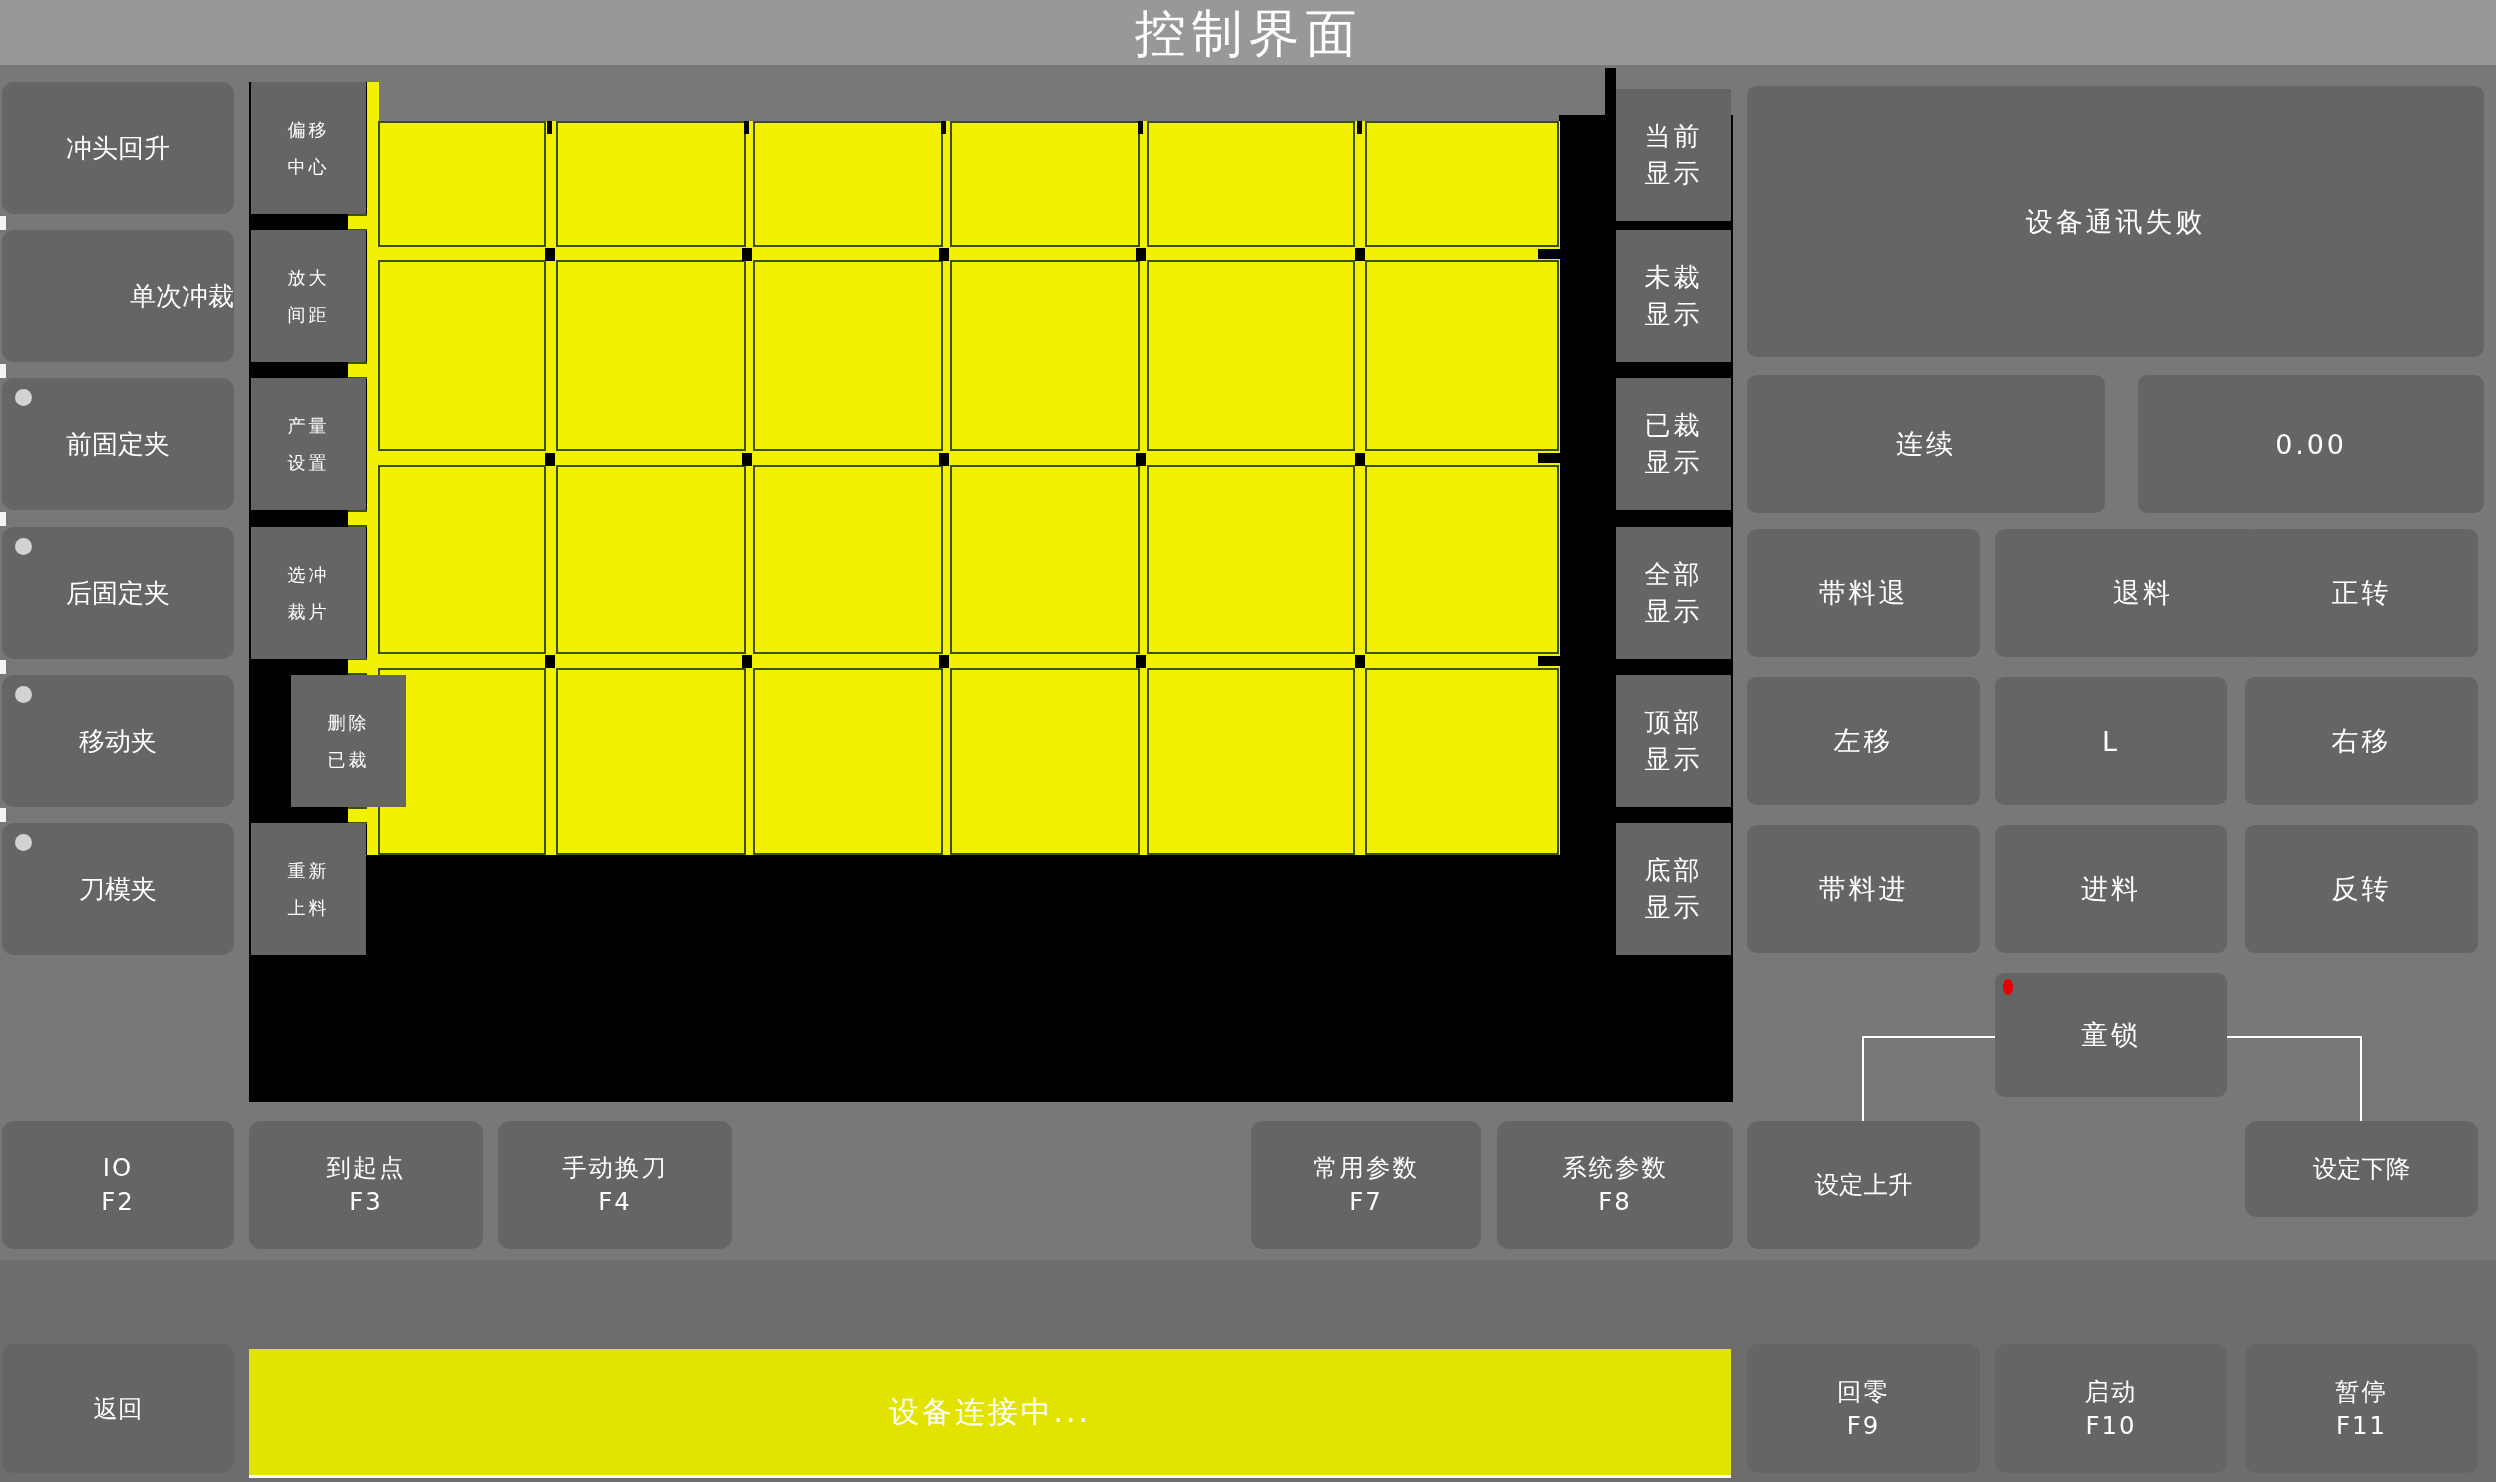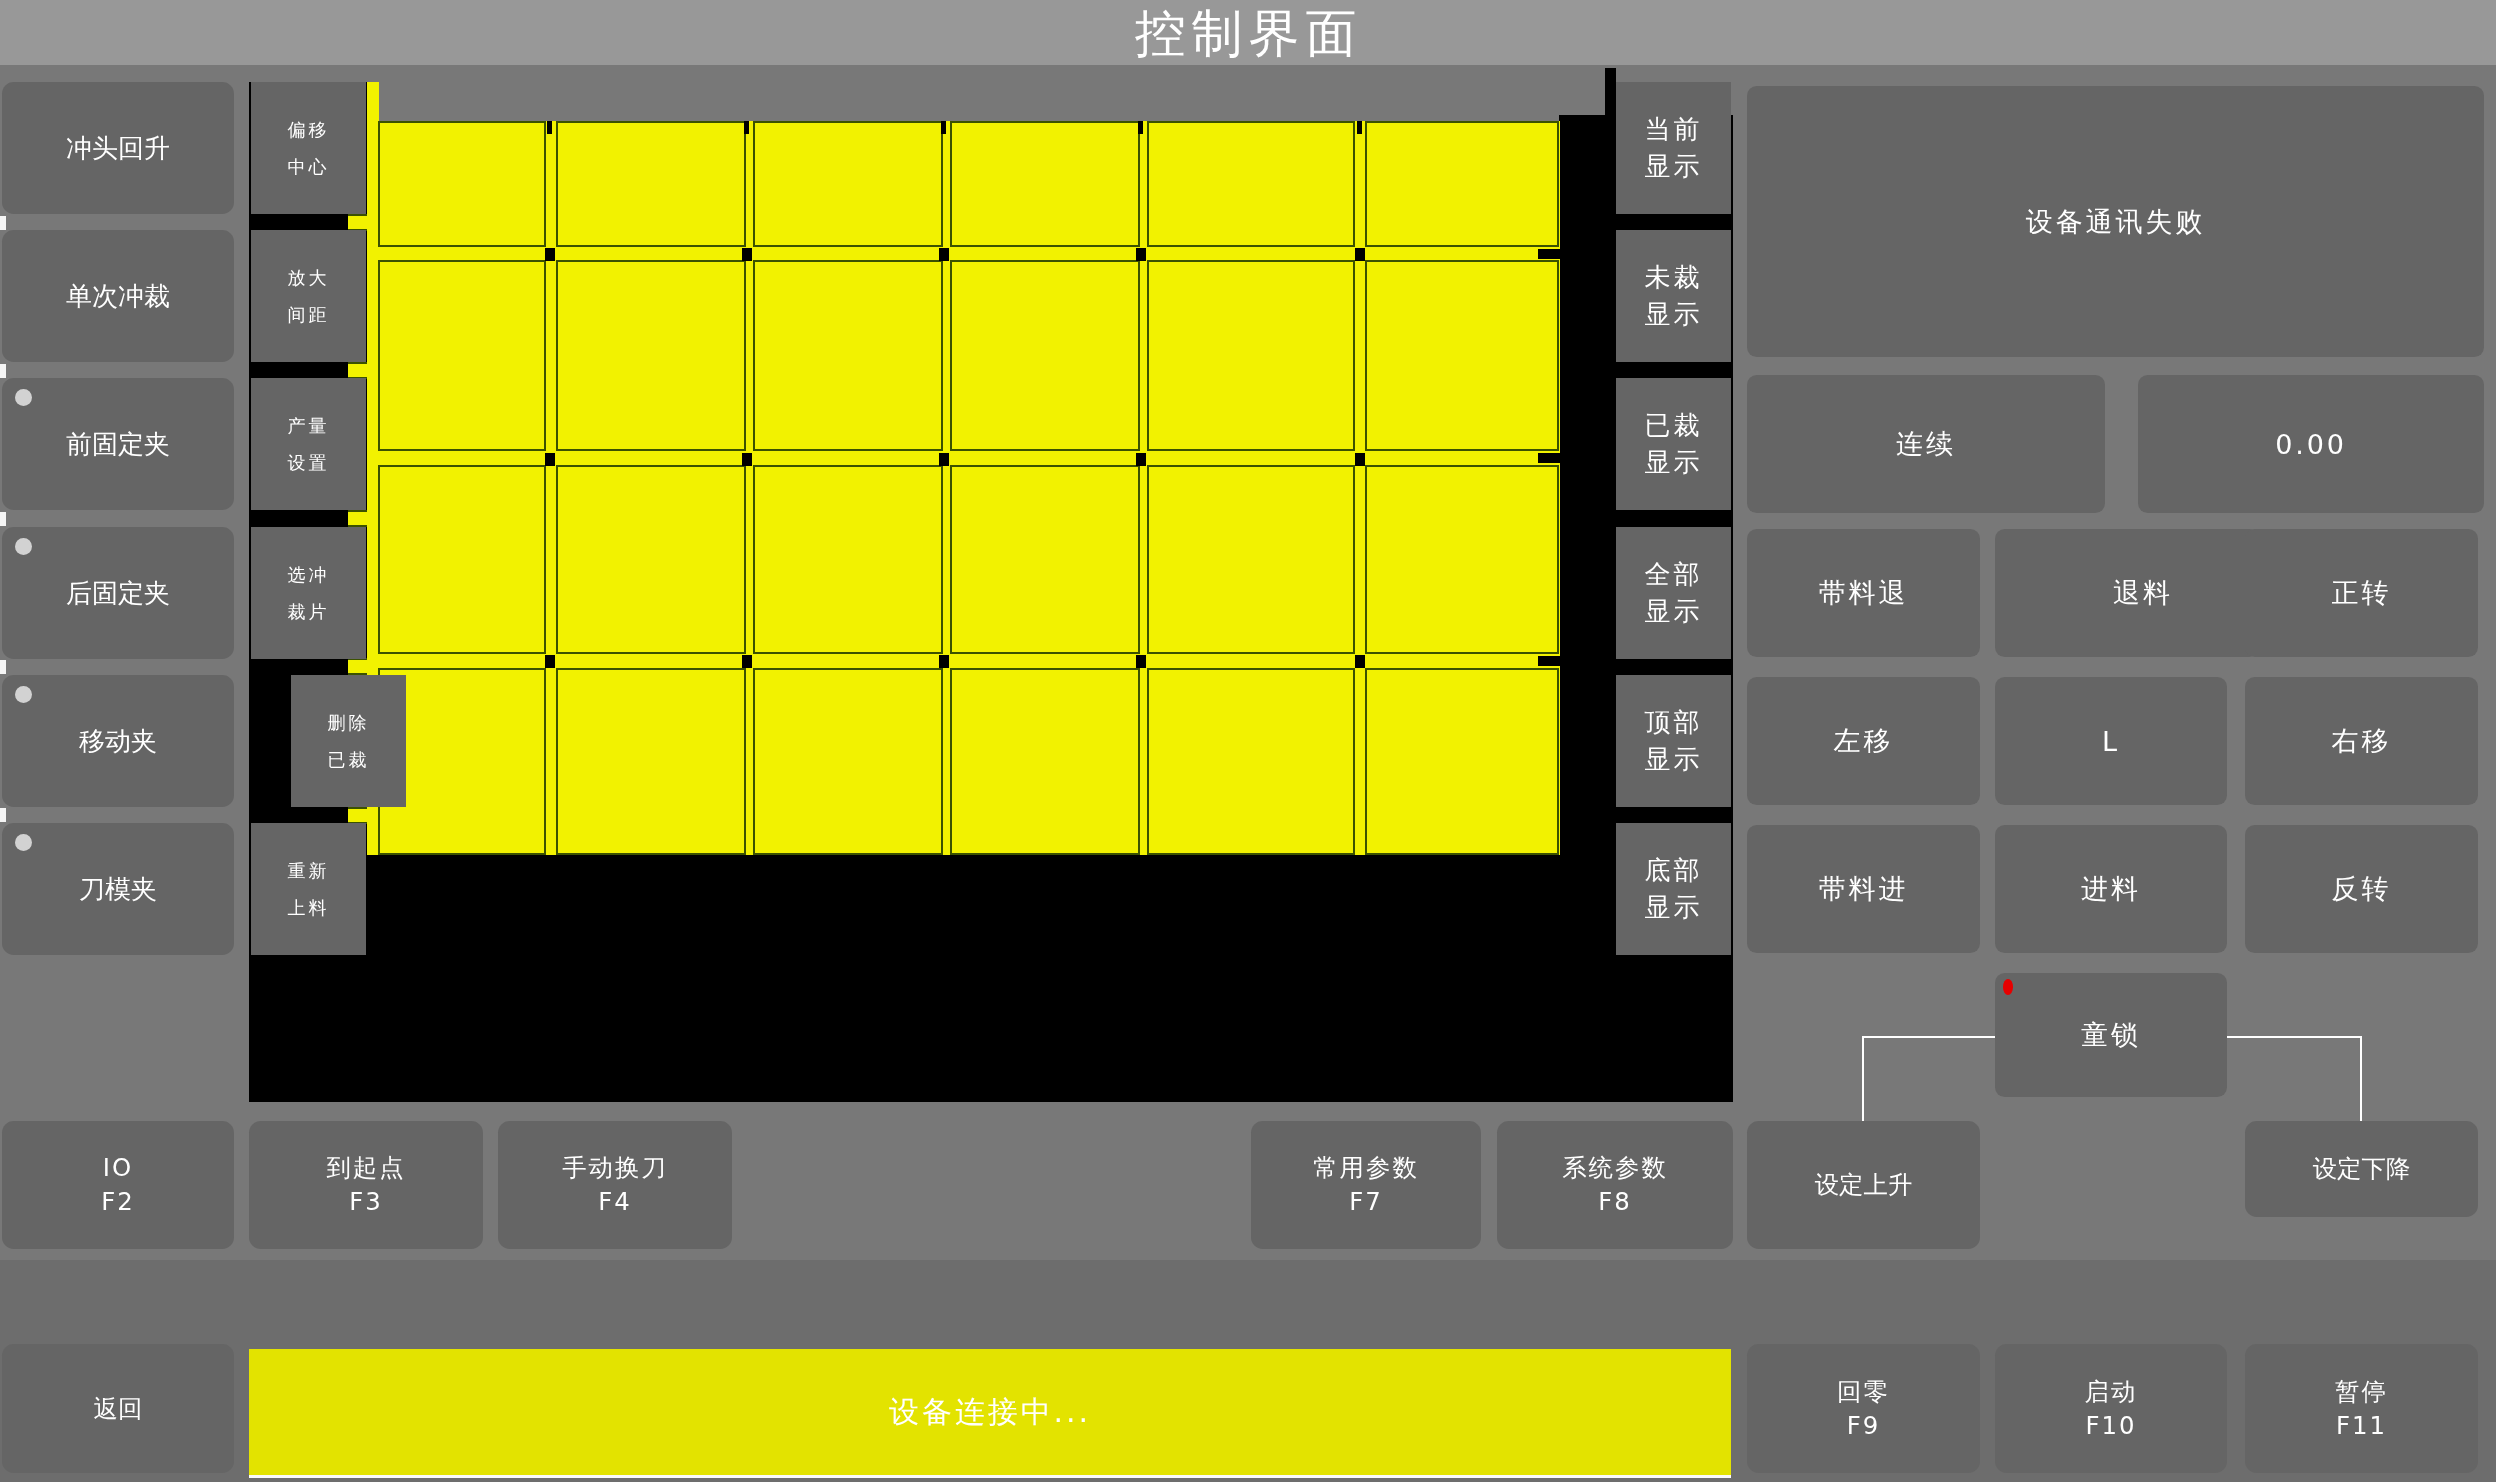--- a/index.html
+++ b/index.html
@@ -117,21 +117,21 @@
 
 <div class="abs tick" style="left:0;top:216px;width:5.9px;height:13.7px;"></div>
 <div class="abs tick" style="left:0;top:364px;width:5.9px;height:13.7px;"></div>
 <div class="abs tick" style="left:0;top:512px;width:5.9px;height:13.7px;"></div>
 <div class="abs tick" style="left:0;top:660px;width:5.9px;height:13.7px;"></div>
 <div class="abs tick" style="left:0;top:808px;width:5.9px;height:13.7px;"></div>
 
 <div class="abs btn round leftcol sixrow" style="top:82px;">
     <span>冲头回升</span>
   </div>
-<div class="abs btn round leftcol sixrow" style="top:230px;">
+<div class="abs btn round leftcol sixrow" style="top:230px;align-items:flex-end;">
     <span>单次冲裁</span>
   </div>
 <div class="abs btn round leftcol sixrow" style="top:378px;">
     <span class="indicator"></span>
     <span>前固定夹</span>
   </div>
 <div class="abs btn round leftcol sixrow" style="top:527px;">
     <span class="indicator"></span>
     <span>后固定夹</span>
   </div>
@@ -162,21 +162,21 @@
   </div>
 <div class="abs btn toolcol sixrow" style="top:675px;margin-left:40px;">
     <span class="l1">删除</span>
     <span class="l2">已裁</span>
   </div>
 <div class="abs btn toolcol sixrow" style="top:823px;">
     <span class="l1">重新</span>
     <span class="l2">上料</span>
   </div>
 
-<div class="abs btn dispcol sixrow" style="top:82px;">
+<div class="abs btn dispcol sixrow" style="top:89px;">
     <span class="l1">当前</span>
     <span class="l2">显示</span>
   </div>
 <div class="abs btn dispcol sixrow" style="top:230px;">
     <span class="l1">未裁</span>
     <span class="l2">显示</span>
   </div>
 <div class="abs btn dispcol sixrow" style="top:378px;">
     <span class="l1">已裁</span>
     <span class="l2">显示</span>

